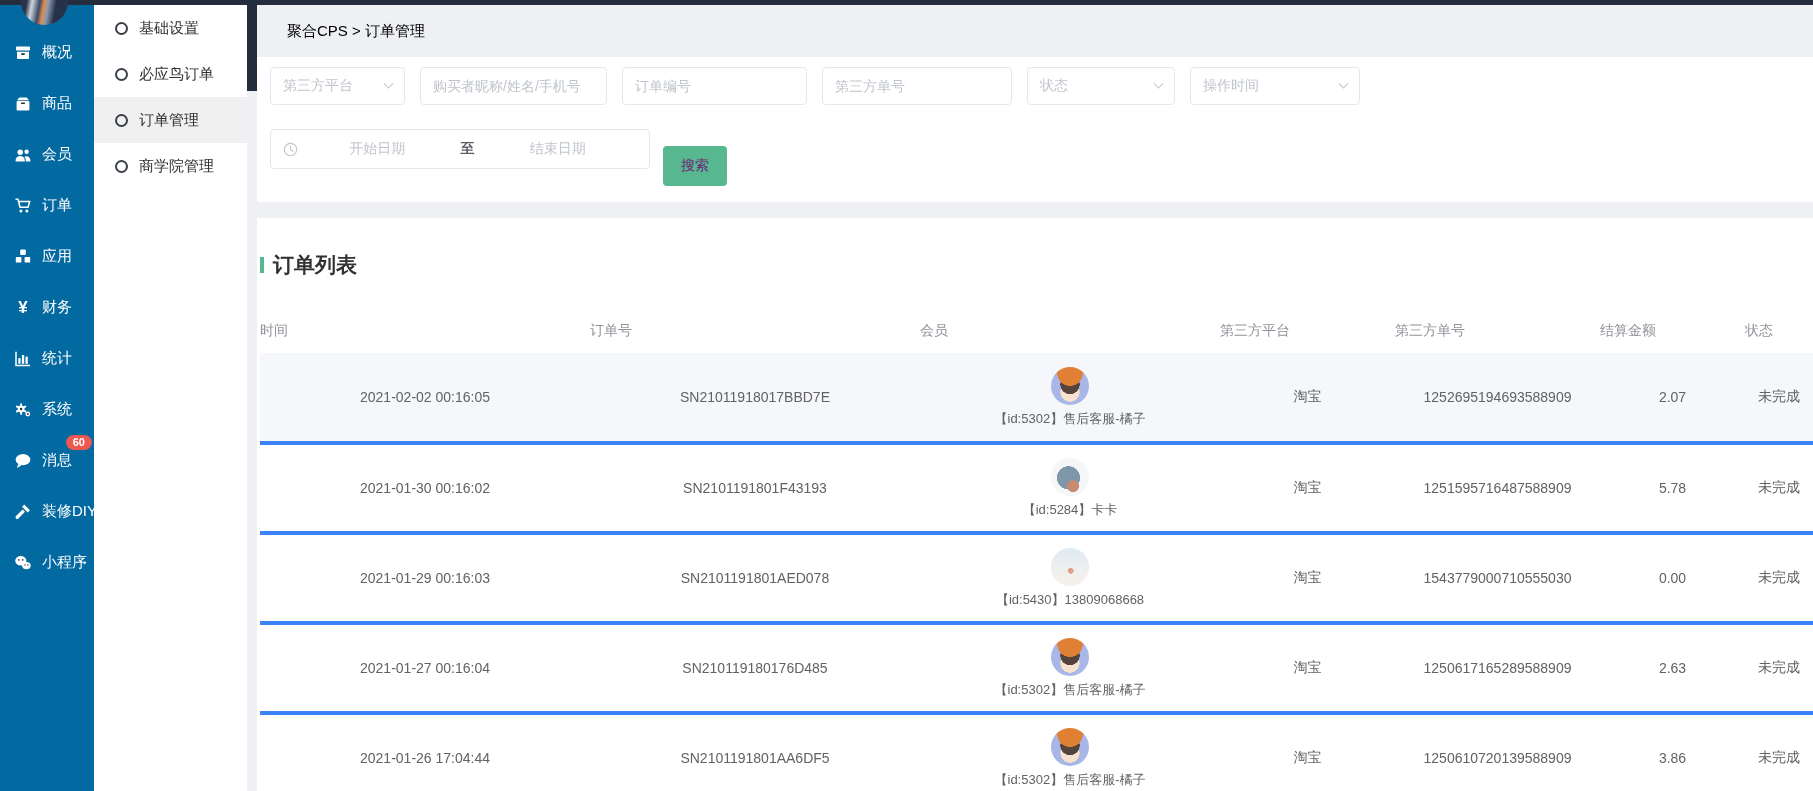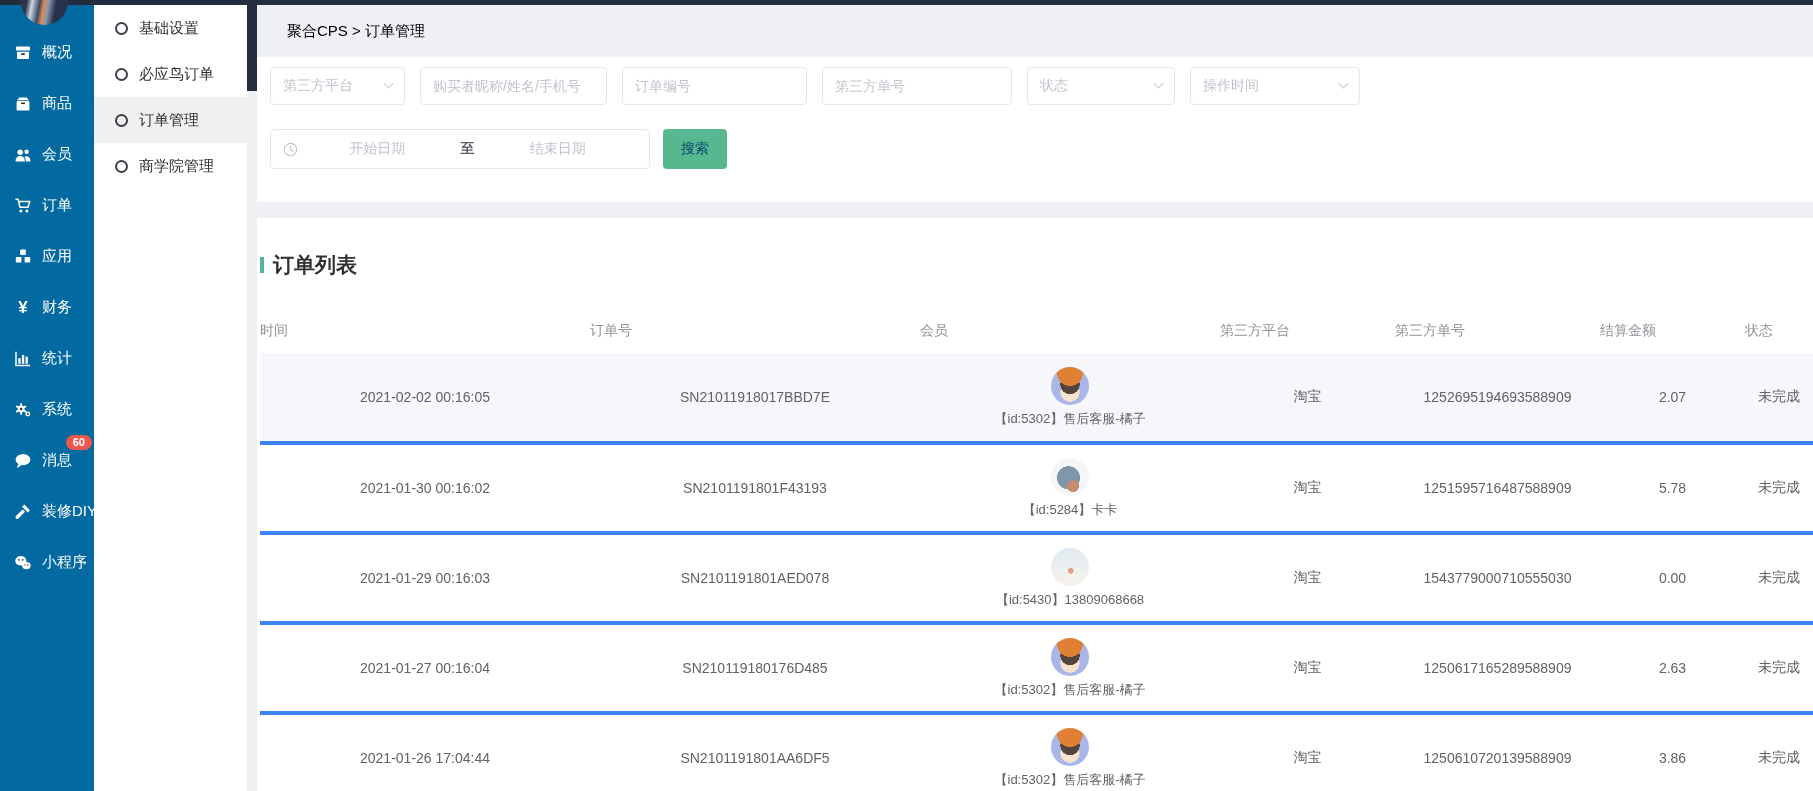--- a/index.html
+++ b/index.html
@@ -49,21 +49,21 @@
     transform:rotate(45deg) translate(-2px,-2px); margin-left:auto; flex:none; }
   .w1{width:135px;} .w2{width:165px;} .w3{width:187px;} .w4{width:185px;}
   .w5{width:190px;} .w6{width:148px;} .w7{width:170px;}
   .row2 { margin-top:24px; display:flex; gap:13px; }
   .date-box { width:380px; height:40px; border:1px solid #e4e7ed; border-radius:4px;
     display:flex; align-items:center; padding:0 12px; font-size:14px; }
   .date-box svg { width:15px; height:15px; flex:none; }
   .d-ph { flex:1; text-align:center; color:#c0c4cc; }
   .d-sep { color:#5a5e66; font-weight:bold; padding:0 4px; }
   .search-btn { width:64px; height:40px; background:#57b890; border:none; border-radius:4px;
-    color:#0c4a6e; font-size:14px; cursor:pointer; font-family:"Liberation Sans",sans-serif; }
+    color:#701a75; font-size:14px; cursor:pointer; font-family:"Liberation Sans",sans-serif;margin-top:17px; }
 
   .gapband { height:16px; background:#eef0f4; flex:none; }
 
   .card2 { background:#fff; flex:1; min-height:0; padding:33px 0 0 3px; overflow:hidden; }
   .list-title { display:flex; align-items:center; gap:9px; }
   .title-bar { width:4px; height:16px; background:#57b890; flex:none; }
   .title-text { font-size:21px; font-weight:bold; color:#303133; }
 
   table { width:100%; border-collapse:collapse; table-layout:fixed; margin-top:30px; }
   th { height:44px; font-weight:normal; color:#909399; font-size:14px; text-align:left; }

